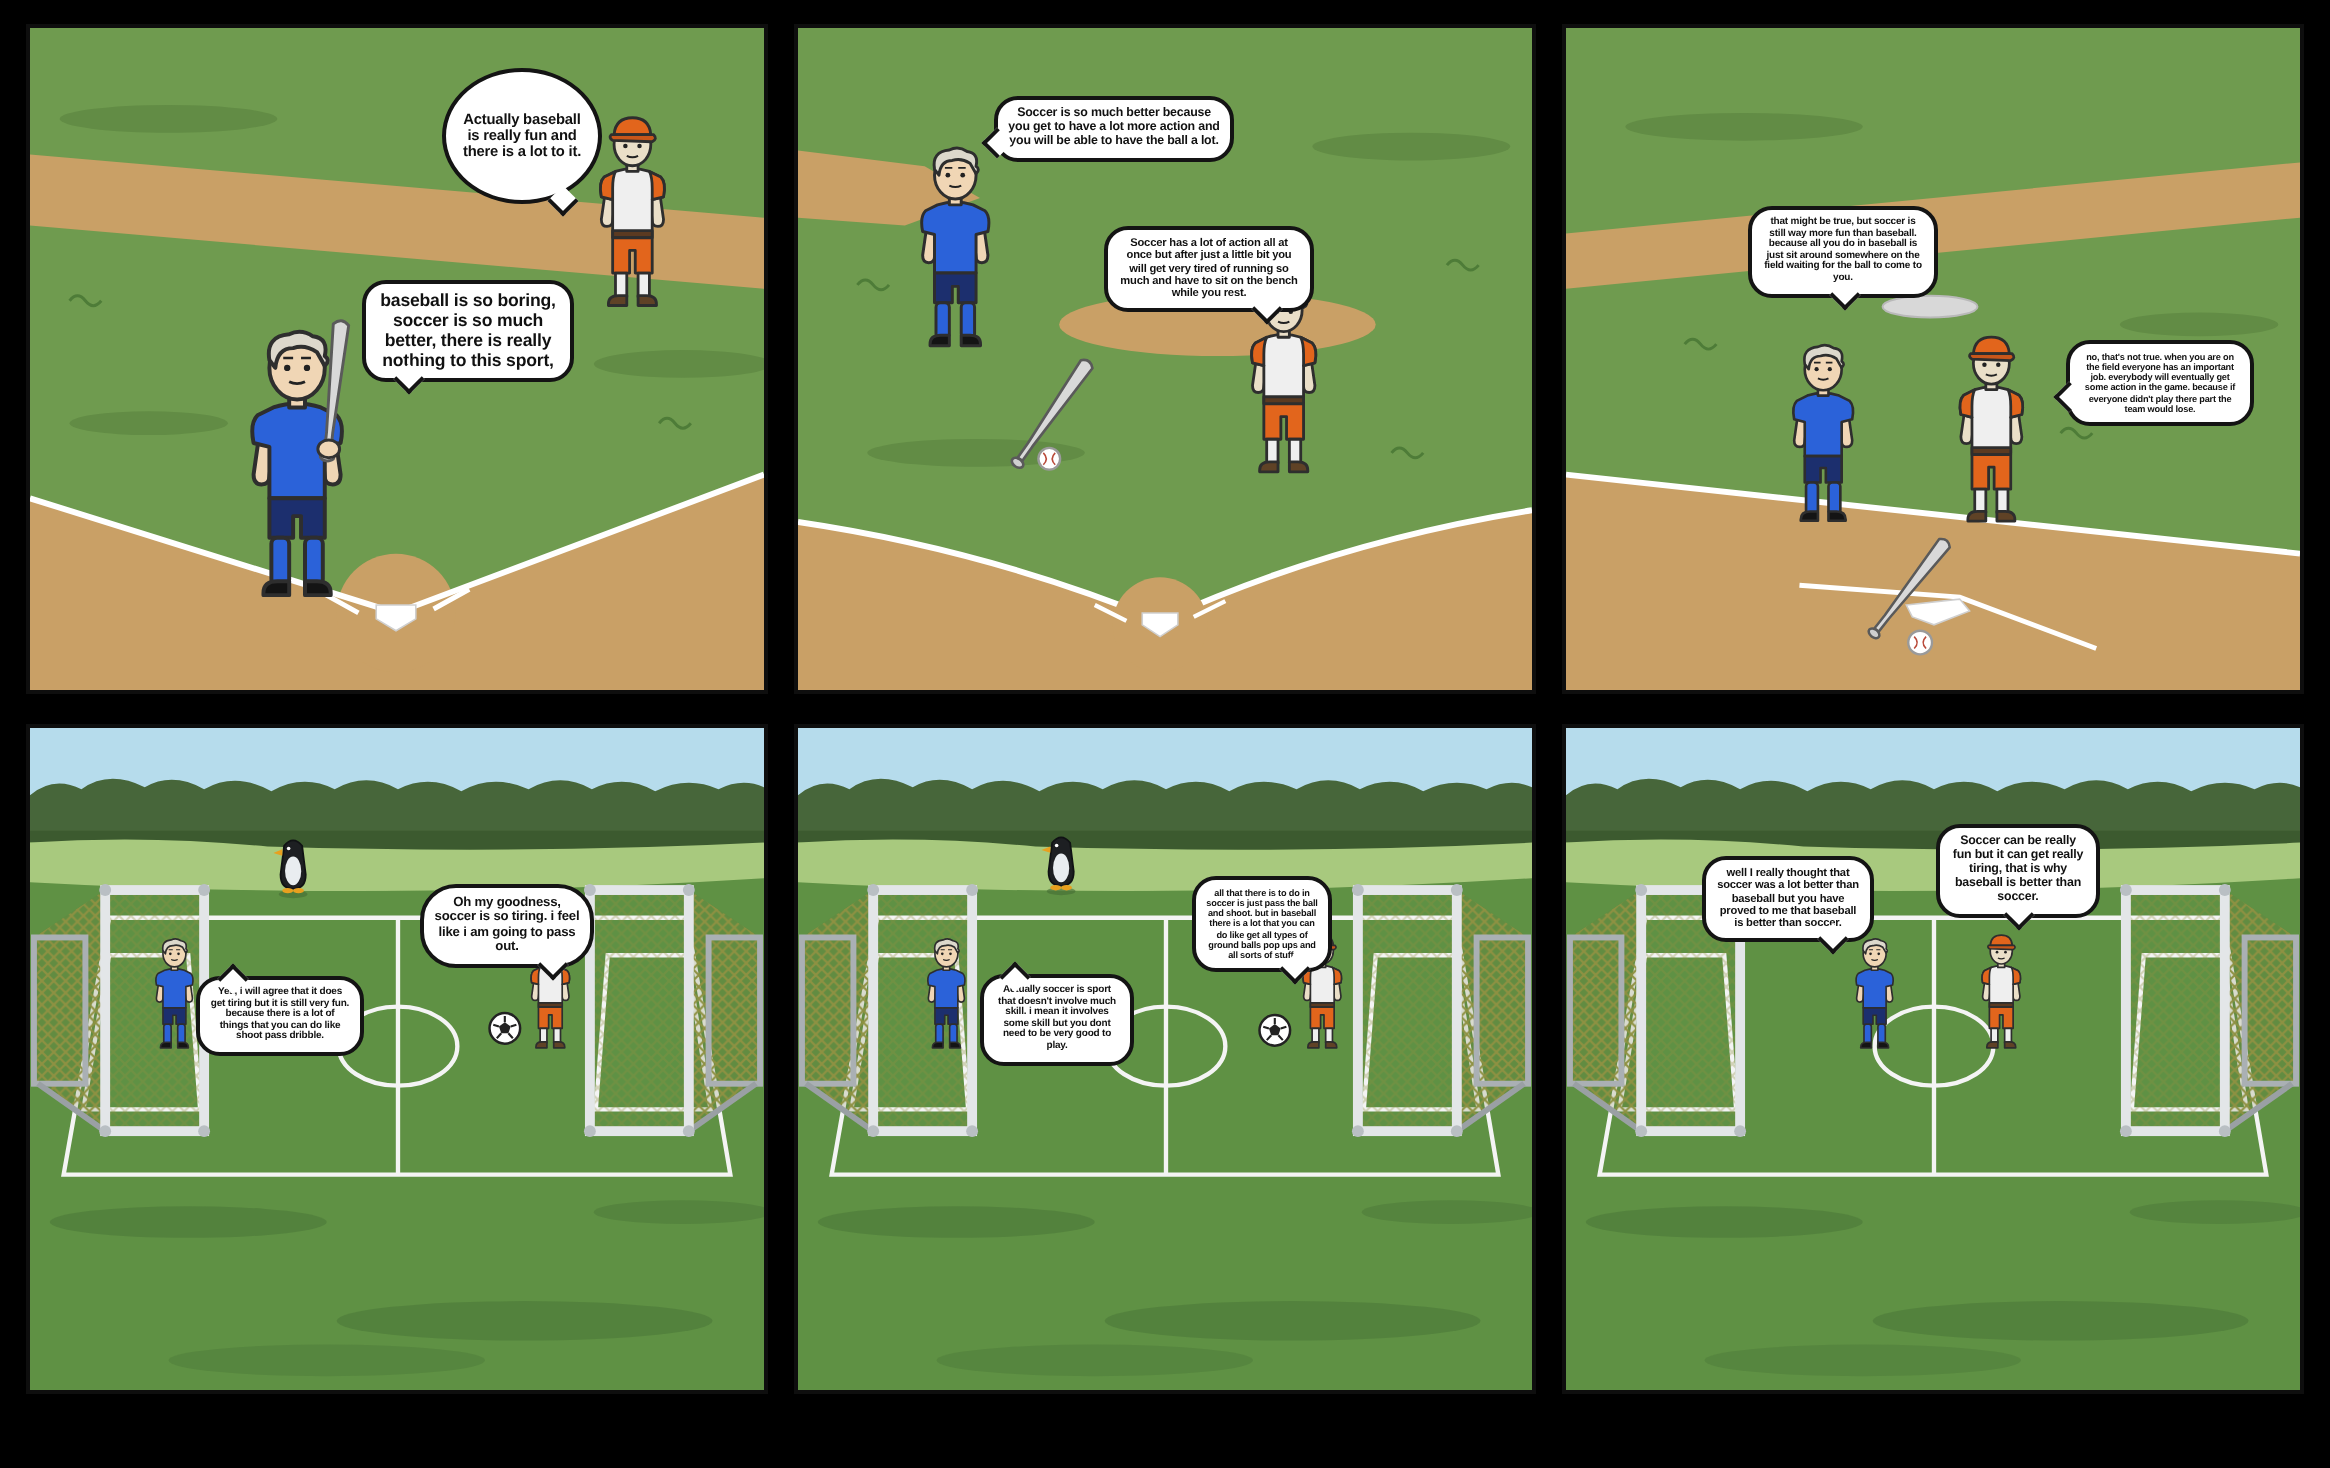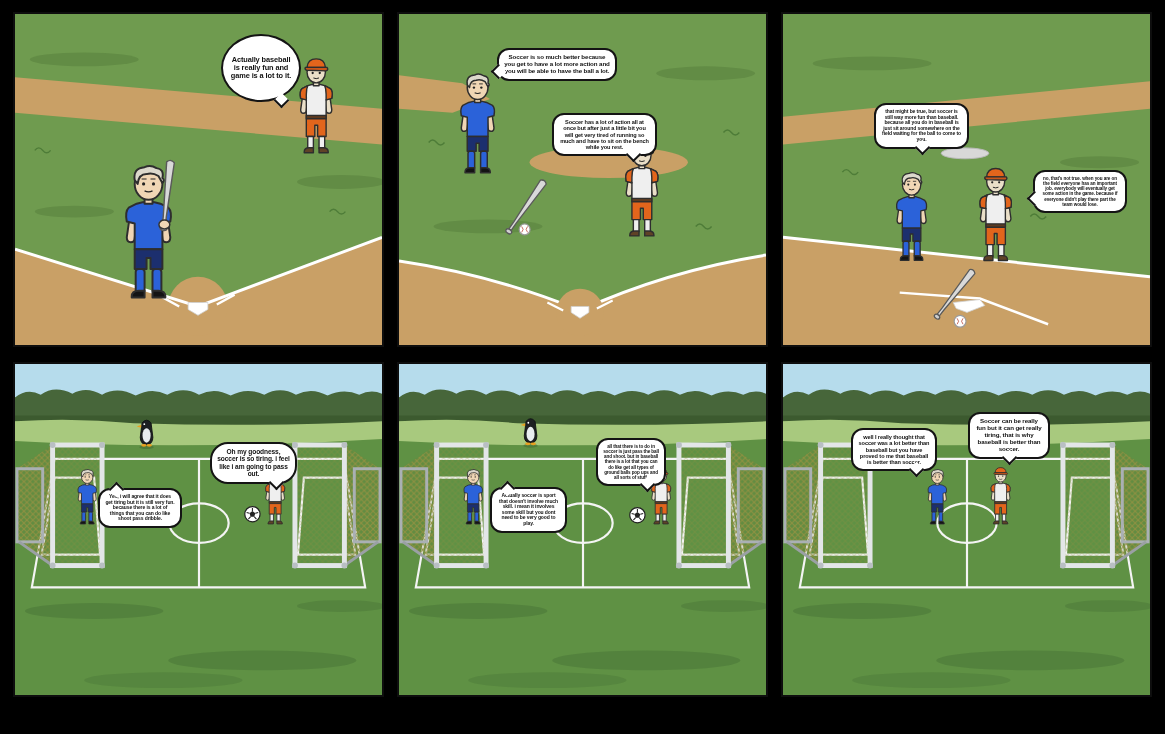--- a/index.html
+++ b/index.html
@@ -157,21 +157,22 @@
       <path d="M0,238 L185,296 L371,226" stroke="#fff" stroke-width="3" fill="none"></path>
       <path d="M148,286 L166,296 M222,284 L204,294" stroke="#fff" stroke-width="2.5"></path>
       <polygon points="175,292 195,292 195,299 185,305 175,299" fill="#fff" stroke="#cfcfcf" stroke-width="0.8"></polygon>
       <use href="#kid-blue" x="104" y="152" width="62" height="140"></use>
       <g transform="translate(153,190) rotate(6)">
         <use href="#bat" x="-7.5" y="-44" width="15" height="88"></use>
       </g>
       <ellipse cx="151" cy="213" rx="5.5" ry="4.5" fill="#f0d6b5" stroke="#333" stroke-width="1.5"></ellipse>
       <use href="#kid-orange" x="283" y="44" width="43" height="100"></use>
     </svg>
-    <div class="bubble ellipse f75 tail-br" style="left:206px;top:20px;width:80px;height:68px;">Actually baseball is really fun and game is a lot to it.</div>
+    <div class="bubble ellipse f75 tail-br" style="left:206px;top:20px;width:80px;height:68px;">Actually baseball is really fun and there is a lot to it.</div>
+    <div class="bubble f88 tail-bl" style="left:166px;top:126px;width:106px;">baseball is so boring, soccer is so much better, there is really nothing to this sport,</div>
   </div>
 
   <div class="panel p2">
     <svg width="367" height="331" viewBox="0 0 371 335" preserveAspectRatio="none">
       <rect width="371" height="335" fill="#6f9b4f"></rect>
       <ellipse cx="310" cy="60" rx="50" ry="7" fill="#628c45"></ellipse>
       <ellipse cx="90" cy="215" rx="55" ry="7" fill="#628c45"></ellipse>
       <path d="M30,130 q4,-5 8,0 q4,5 8,0 M328,120 q4,-5 8,0 q4,5 8,0 M300,215 q4,-5 8,0 q4,5 8,0" stroke="#4e7c38" stroke-width="1.5" fill="none"></path>
       <polygon points="0,62 64,70 92,86 54,100 0,96" fill="#c9a066"></polygon>
       <ellipse cx="212" cy="150" rx="80" ry="16" fill="#c9a066"></ellipse>

